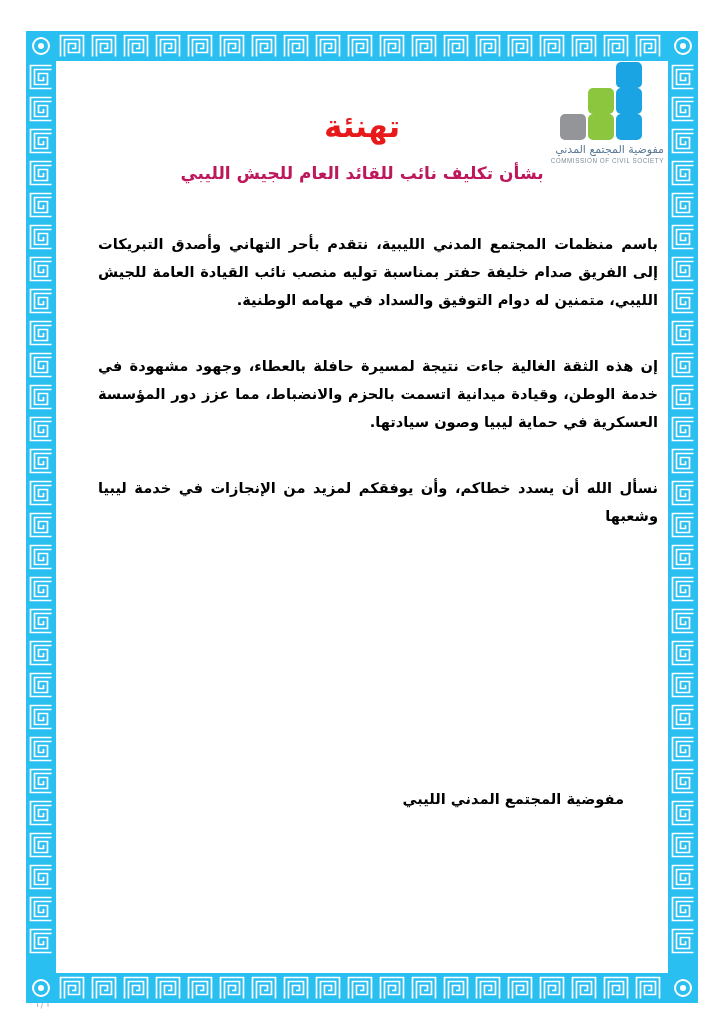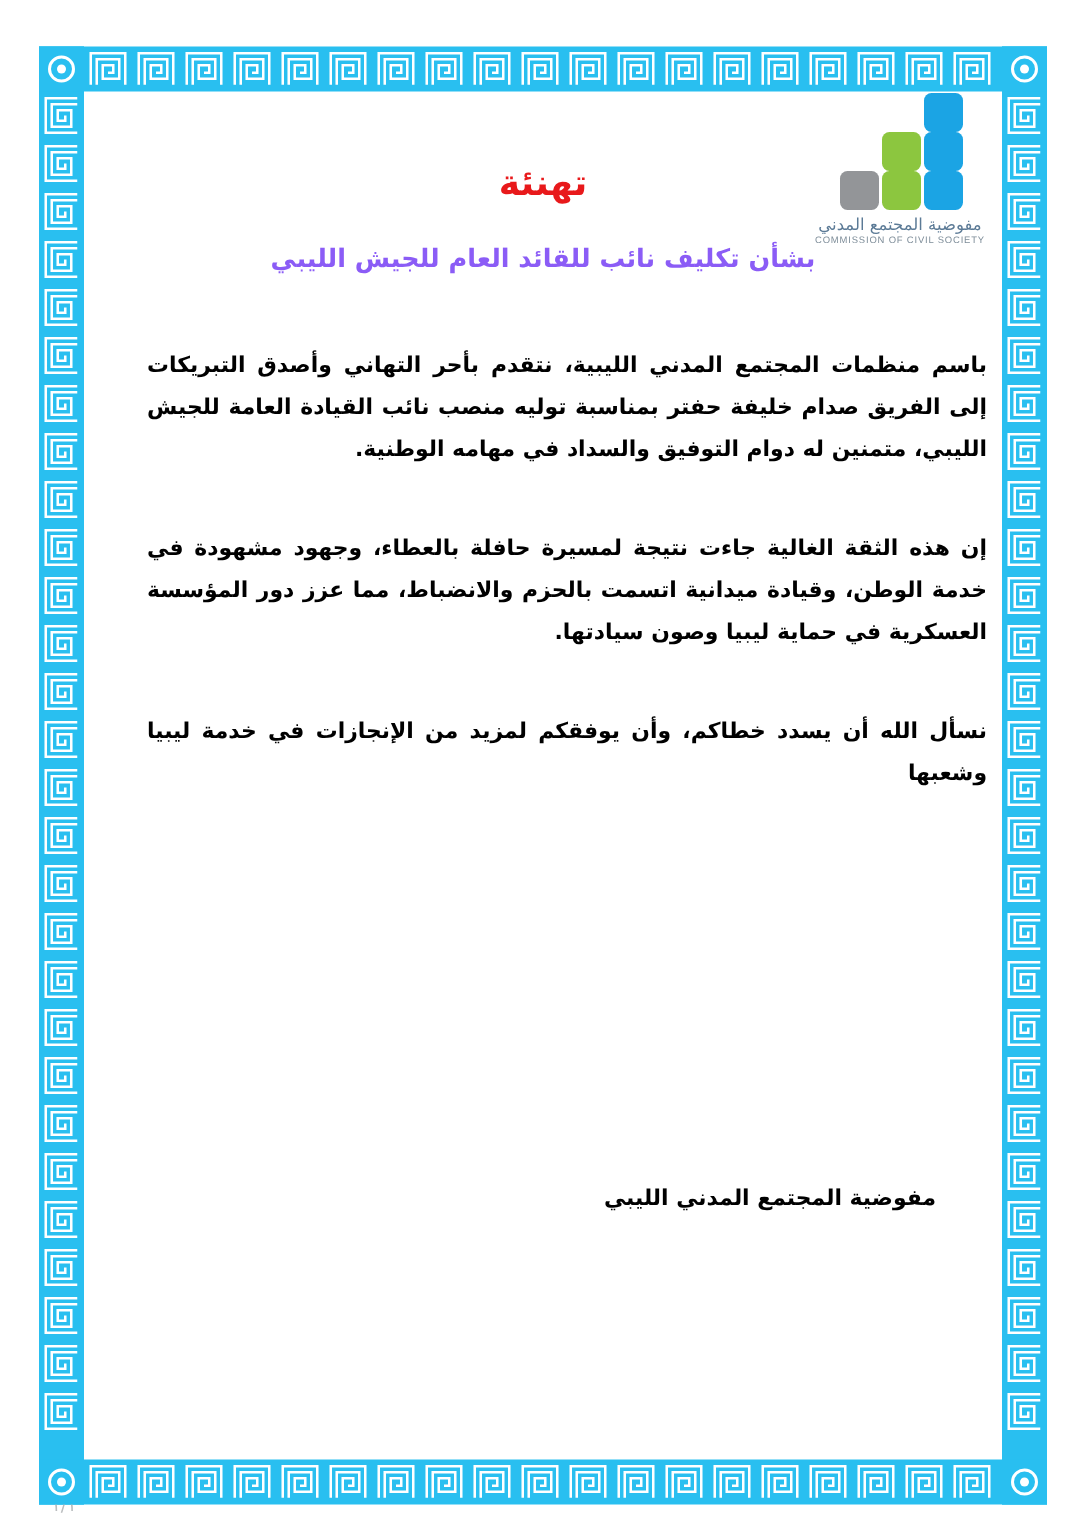--- a/index.html
+++ b/index.html
@@ -79,21 +79,20 @@
     width: 604px;
     height: 900px;
   }
 
   
   .logo-block {
     position: absolute;
     right: 0px;
     top: 0px;
     width: 128px;
-    text-align: center;
   }
   .logo-marks {
     position: relative;
     width: 88px;
     height: 78px;
     margin: 0 auto 4px auto;
   }
   .sq {
     position: absolute;
     width: 26px;
@@ -129,34 +128,34 @@
     white-space: nowrap;
   }
 
   
   .doc-title {
     position: absolute;
     left: 0; right: 0;
     top: 46px;
     text-align: center;
     font-family: "DejaVu Sans", "Liberation Sans", sans-serif;
-    font-size: 24px;
+    font-size: 31px;
     font-weight: bold;
     color: #e8191b;
     letter-spacing: 0px;
   }
   .doc-subtitle {
     position: absolute;
     left: 0; right: 0;
     top: 101px;
     text-align: center;
     font-family: "DejaVu Sans", "Liberation Sans", sans-serif;
     font-size: 17px;
     font-weight: bold;
-    color: #8b5cf6;
+    color: #be185d;
   }
 
   
   .body-wrap {
     position: absolute;
     left: 38px;
     top: 168px;
     width: 560px;
   }
   .para {

